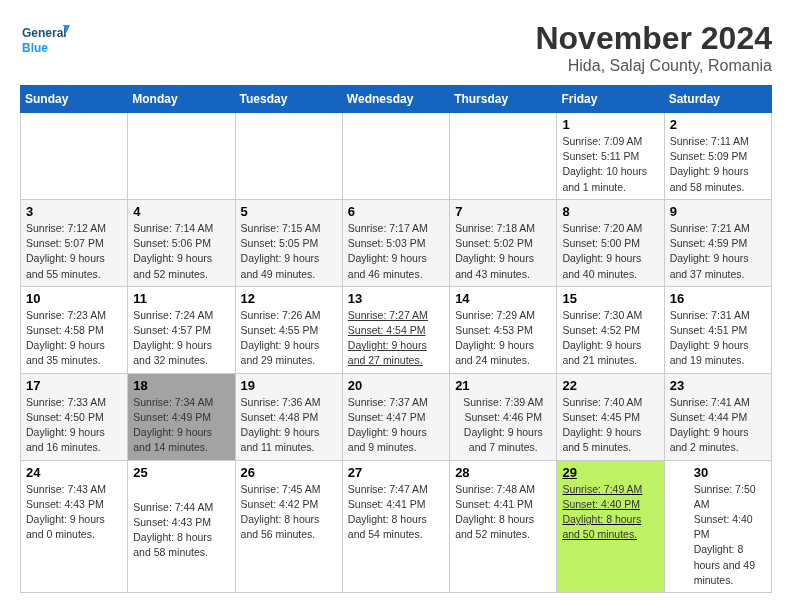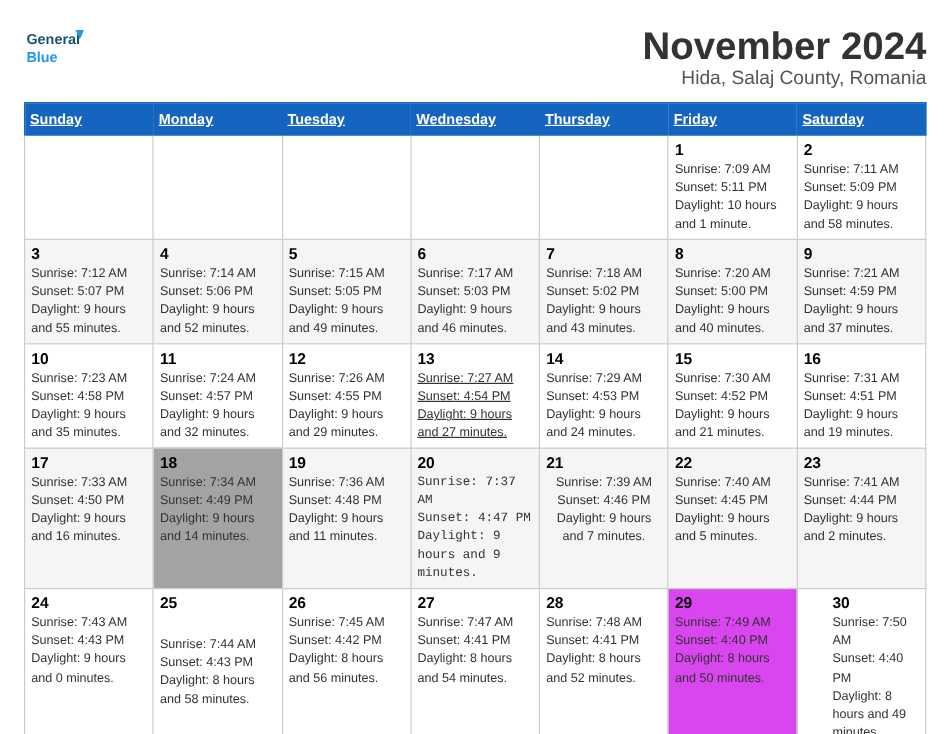--- a/index.html
+++ b/index.html
@@ -4,21 +4,21 @@
   <style>
     * { box-sizing: border-box; margin: 0; padding: 0; }
     body { font-family: Arial, sans-serif; background: #fff; width: 792px; min-height: 612px; }
     .container { padding: 20px 20px 10px 20px; }
     .header-row { display: flex; justify-content: space-between; align-items: flex-start; margin-bottom: 10px; }
     .logo { display: flex; align-items: center; }
     .title-block { text-align: right; }
     .title-block h1 { font-size: 32px; font-weight: bold; color: #333; }
     .title-block h2 { font-size: 16px; font-weight: normal; color: #555; }
     table { width: 100%; border-collapse: collapse; font-size: 11px; }
-    thead tr th { background-color: #1565C0; color: #fff; padding: 6px 4px; text-align: left; font-size: 12px; border: 1px solid #1565C0; text-decoration: underline; }
+    thead tr th { background-color: #1565C0; color: #fff; padding: 6px 4px; text-align: left; font-size: 12px; border: 1px solid #1565C0; }
     tbody tr td { border: 1px solid #ccc; padding: 4px 5px; vertical-align: top; width: 14.28%; min-height: 80px; }
     tbody tr:nth-child(odd) td { background-color: #f5f5f5; }
     tbody tr:nth-child(even) td { background-color: #fff; }
     .day-number { font-weight: bold; font-size: 13px; display: block; margin-bottom: 2px; }
     .day-info { color: #333; font-size: 10.5px; line-height: 1.45; }
     .empty-cell { background-color: #fff !important; }
   </style>
 </head>
 <body>
 
@@ -174,21 +174,21 @@
 Daylight: 9 hours and 14 minutes.</div>
           </td>
           <td style="background-color: rgb(245, 245, 245);">
             <span class="day-number">19</span>
             <div class="day-info" style="white-space: pre-line;">Sunrise: 7:36 AM
 Sunset: 4:48 PM
 Daylight: 9 hours and 11 minutes.</div>
           </td>
           <td style="background-color: rgb(245, 245, 245); margin-left: 48px;">
             <span class="day-number">20</span>
-            <div class="day-info" style="white-space: pre-line; font-family: Liberation Mono, monospace;">Sunrise: 7:37 AM
+            <div class="day-info" style="white-space: pre-line;">Sunrise: 7:37 AM
 Sunset: 4:47 PM
 Daylight: 9 hours and 9 minutes.</div>
           </td>
           <td style="background-color: rgb(245, 245, 245);">
             <span class="day-number">21</span>
             <div class="day-info" style="white-space: pre-line; text-align: center;">Sunrise: 7:39 AM
 Sunset: 4:46 PM
 Daylight: 9 hours and 7 minutes.</div>
           </td>
           <td style="background-color: rgb(245, 245, 245);">
@@ -228,21 +228,21 @@
             <div class="day-info" style="white-space: pre-line;">Sunrise: 7:47 AM
 Sunset: 4:41 PM
 Daylight: 8 hours and 54 minutes.</div>
           </td>
           <td style="background-color: rgb(255, 255, 255); margin-left: 26px;">
             <span class="day-number">28</span>
             <div class="day-info" style="white-space: pre-line;">Sunrise: 7:48 AM
 Sunset: 4:41 PM
 Daylight: 8 hours and 52 minutes.</div>
           </td>
-          <td style="background-color: #d946ef;">
+          <td style="background-color: #bef264; text-decoration: underline;">
             <span class="day-number">29</span>
             <div class="day-info" style="white-space: pre-line;">Sunrise: 7:49 AM
 Sunset: 4:40 PM
 Daylight: 8 hours and 50 minutes.</div>
           </td>
           <td style="background-color: rgb(255, 255, 255); padding-left: 29px;">
             <span class="day-number">30</span>
             <div class="day-info" style="white-space: pre-line;">Sunrise: 7:50 AM
 Sunset: 4:40 PM
 Daylight: 8 hours and 49 minutes.</div>

